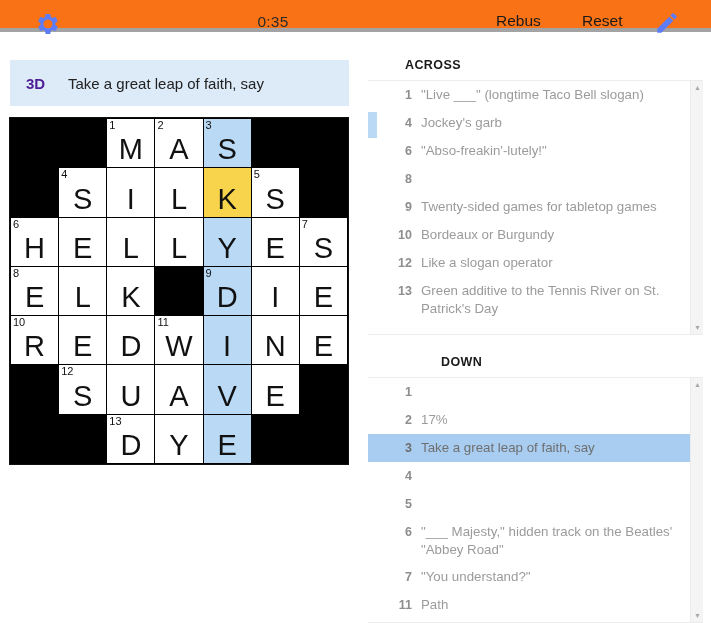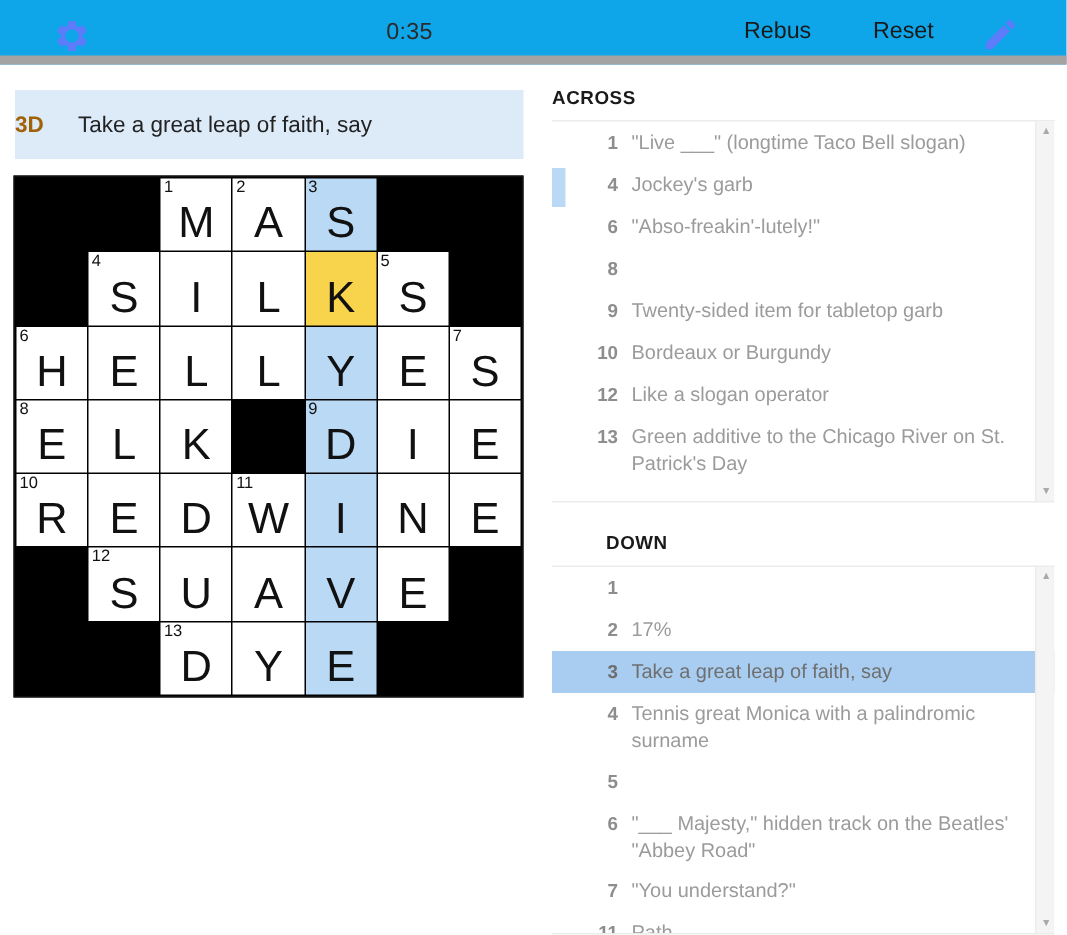--- a/index.html
+++ b/index.html
@@ -12,23 +12,23 @@
     background: #ffffff;
     font-family: "Liberation Sans", sans-serif;
     overflow: hidden;
     color: #333;
   }
 
   
   #toolbar {
     position: absolute;
     left: 0; top: 0;
-    width: 711px; height: 43px;
-    background: #0ea5e9;
-    border-bottom: 6px solid #a3a3a3;
+    width: 711px; height: 32px;
+    background: #f97316;
+    border-bottom: 4px solid #a3a3a3;
     box-sizing: border-box;
   }
   #gear-btn {
     position: absolute;
     left: 34px; top: 10px;
     width: 28px; height: 28px;
     display: flex; align-items: center; justify-content: center;
     cursor: pointer;
   }
   #gear-btn svg { display: block; }
@@ -65,21 +65,22 @@
     left: 10px; top: 60px;
     width: 339px; height: 46px;
     background: #ddeaf8;
     box-sizing: border-box;
     display: flex;
     align-items: center;
   }
   #clue-bar-num {
     font-size: 15px;
     font-weight: bold;
-    color: #a16207;
+    color: #4c1d95;
+    margin-left: 16px;
     width: 34px;
   }
   #clue-bar-text {
     font-size: 15px;
     color: #222;
     margin-left: 8px;
   }
 
   
   #grid-wrap {
@@ -129,20 +130,21 @@
     font-family: "Liberation Sans", sans-serif;
   }
 
   
   .clue-section-title {
     position: absolute;
     font-size: 12.5px;
     font-weight: bold;
     color: #1a1a1a;
     letter-spacing: 0.4px;
+    margin-left: 37px;
   }
   #across-title { left: 368px; top: 58px; }
   #down-title   { left: 368px; top: 355px; padding-left: 36px; }
 
   .clue-list {
     position: absolute;
     left: 368px;
     width: 335px;
     background: #fff;
     border-top: 1px solid #ececec;
@@ -392,33 +394,33 @@
     </div>
     <div class="clue-row">
       <div class="cnum">6</div>
       <div class="ctext">"Abso-freakin'-lutely!"</div>
     </div>
     <div class="clue-row">
       <div class="cnum">8</div>
     </div>
     <div class="clue-row">
       <div class="cnum">9</div>
-      <div class="ctext">Twenty-sided item for tabletop garb</div>
+      <div class="ctext">Twenty-sided games for tabletop games</div>
     </div>
     <div class="clue-row">
       <div class="cnum">10</div>
       <div class="ctext">Bordeaux or Burgundy</div>
     </div>
     <div class="clue-row">
       <div class="cnum">12</div>
       <div class="ctext">Like a slogan operator</div>
     </div>
     <div class="clue-row">
       <div class="cnum">13</div>
-      <div class="ctext">Green additive to the Chicago River on St. Patrick's Day</div>
+      <div class="ctext">Green additive to the Tennis River on St. Patrick's Day</div>
     </div>
     <div class="vbar">
     <div class="arrow up">▲</div>
     <div class="arrow dn">▼</div>
   </div>
 </div>
 
 <div class="clue-section-title" id="down-title">DOWN</div>
 <div class="clue-list" id="down-list">
   <div class="clue-row">
@@ -427,21 +429,20 @@
     <div class="clue-row">
       <div class="cnum">2</div>
       <div class="ctext">17%</div>
     </div>
     <div class="clue-row sel-full">
       <div class="cnum">3</div>
       <div class="ctext">Take a great leap of faith, say</div>
     </div>
     <div class="clue-row">
       <div class="cnum">4</div>
-      <div class="ctext">Tennis great Monica with a palindromic surname</div>
     </div>
     <div class="clue-row">
       <div class="cnum">5</div>
     </div>
     <div class="clue-row">
       <div class="cnum">6</div>
       <div class="ctext">"___ Majesty," hidden track on the Beatles' "Abbey Road"</div>
     </div>
     <div class="clue-row">
       <div class="cnum">7</div>

